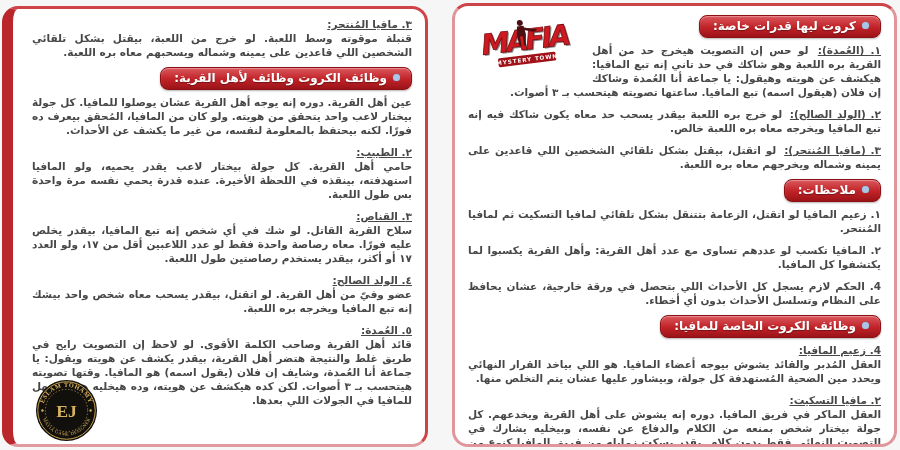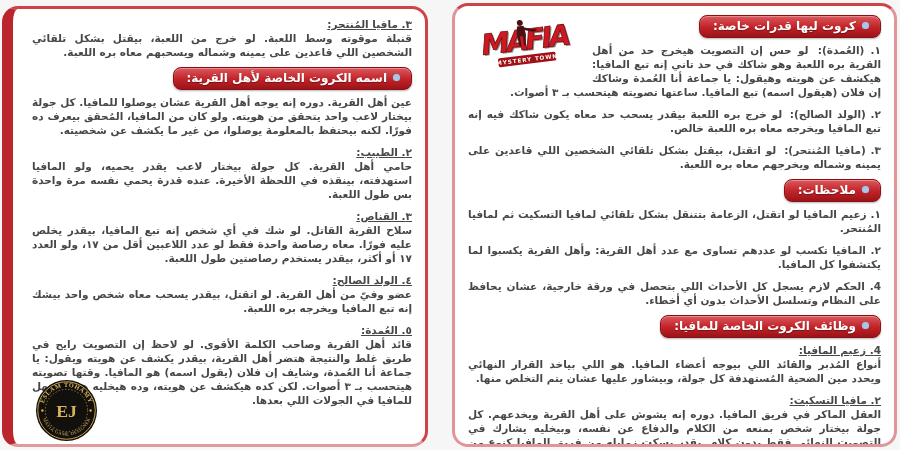--- a/index.html
+++ b/index.html
@@ -40,46 +40,46 @@
     display:inline-block;width:7px;height:7px;border-radius:50%;
     background:#a9c6e8;margin-left:6px;vertical-align:1px;
     box-shadow:0 0 1px #6d8db3;
   }
 
   .item{
     margin:0 0 8px;color:#474747;
     font-size:10.5px;line-height:14px;font-weight:bold;
     text-align:justify;text-align-last:right;
   }
-  .t{margin-left:3px;}
+  .t{text-decoration:underline;margin-left:3px;}
   .tblock{display:block;text-decoration:underline;}
 
   .mafia-logo{float:left;width:114px;height:58px;margin:0 10px 4px 0;}
   .designer-badge{position:absolute;left:22px;bottom:2px;width:63px;height:63px;}
 </style>
 </head>
 <body>
 
 <div class="page">
 
   <div class="card card-left">
 
     <p class="item">
       <span class="tblock">٣. مافيا المُنتحر:</span>
       <span>قنبلة موقوته وسط اللعبة. لو خرج من اللعبة، بيقتل بشكل تلقائي الشخصين اللي قاعدين على يمينه وشماله ويسحبهم معاه بره اللعبة.</span>
     </p>
 
     <div class="pill-row">
       <span class="pill">
-        <span class="dot"></span><span>اسمه الكروت الخاصة لأهل القرية:</span>
+        <span class="dot"></span><span>وظائف الكروت وظائف لأهل القرية:</span>
       </span>
     </div>
 
     <p class="item">
-      <span>عين أهل القرية. دوره إنه يوجه أهل القرية عشان يوصلوا للمافيا. كل جولة بيختار لاعب واحد يتحقق من هويته. ولو كان من المافيا، المُحقق بيعرف ده فورًا. لكنه بيحتفظ بالمعلومة يوصلوا، من غير ما يكشف عن شخصيته.</span>
+      <span>عين أهل القرية. دوره إنه يوجه أهل القرية عشان يوصلوا للمافيا. كل جولة بيختار لاعب واحد يتحقق من هويته. ولو كان من المافيا، المُحقق بيعرف ده فورًا. لكنه بيحتفظ بالمعلومة لنفسه، من غير ما يكشف عن الأحداث.</span>
     </p>
     <p class="item">
       <span class="tblock">٢. الطبيب:</span>
       <span>حامي أهل القرية. كل جولة بيختار لاعب يقدر يحميه، ولو المافيا استهدفته، بينقذه في اللحظة الأخيرة. عنده قدرة يحمي نفسه مرة واحدة بس طول اللعبة.</span>
     </p>
     <p class="item">
       <span class="tblock">٣. القناص:</span>
       <span>سلاح القرية القاتل. لو شك في أي شخص إنه تبع المافيا، بيقدر يخلص عليه فورًا. معاه رصاصة واحدة فقط لو عدد اللاعبين أقل من ١٧، ولو العدد ١٧ أو أكثر، بيقدر يستخدم رصاصتين طول اللعبة.</span>
     </p>
     <p class="item">
@@ -166,21 +166,21 @@
     </p>
 
     <div class="pill-row">
       <span class="pill">
         <span class="dot"></span><span>وظائف الكروت الخاصة للمافيا:</span>
       </span>
     </div>
 
     <p class="item">
       <span class="tblock">4. زعيم المافيا:</span>
-      <span>أنواع المُدبر والقائد اللي بيوجه أعضاء المافيا. هو اللي بياخد القرار النهائي ويحدد مين الضحية المُستهدفة كل جولة، وبيشاور عليها عشان يتم التخلص منها.</span>
+      <span>العقل المُدبر والقائد يشوش بيوجه أعضاء المافيا. هو اللي بياخد القرار النهائي ويحدد مين الضحية المُستهدفة كل جولة، وبيشاور عليها عشان يتم التخلص منها.</span>
     </p>
     <p class="item">
       <span class="tblock">٢. مافيا التسكيت:</span>
       <span>العقل الماكر في فريق المافيا. دوره إنه يشوش على أهل القرية ويخدعهم. كل جولة بيختار شخص بمنعه من الكلام والدفاع عن نفسه، وبيخليه يشارك في التصويت النهائي فقط بدون كلام. يقدر يسكت زمايله من فريق المافيا كنوع من أنواع الخداع والتضليل.</span>
     </p>
 
   </div>
 </div>
 
 </body></html>

